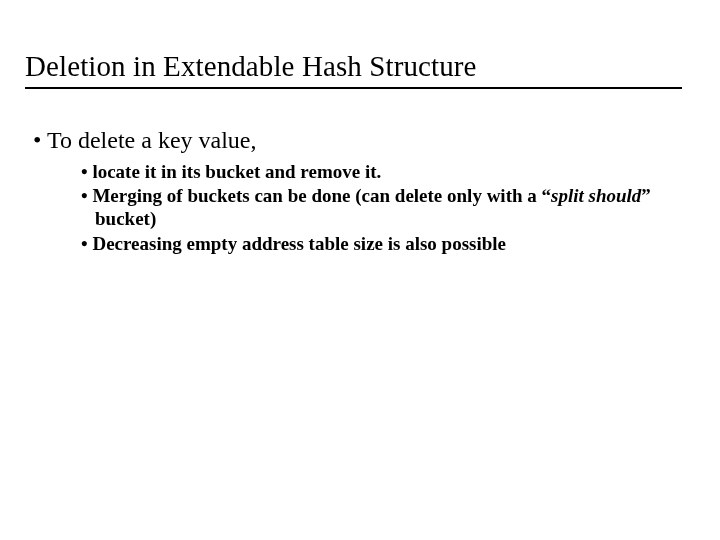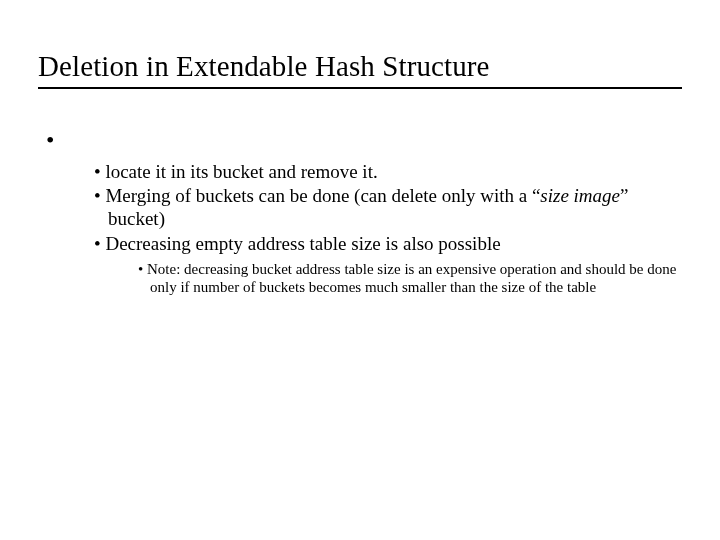--- a/index.html
+++ b/index.html
@@ -8,21 +8,21 @@
     width: 720px;
     height: 540px;
     background: #ffffff;
     font-family: "Times New Roman", Times, serif;
     color: #000000;
   }
   .slide {
     box-sizing: border-box;
     width: 720px;
     height: 540px;
-    padding: 50px 38px 0 38px;
+    padding: 50px 38px 0 25px;
   }
   .title {
     font-size: 29px;
     font-weight: normal;
     margin: 0 0 4px 0;
     letter-spacing: 0.1px;
   }
   .title-rule {
     border: none;
     border-top: 2px solid #000;
@@ -46,20 +46,21 @@
     margin-bottom: 6px;
   }
   .lvl1 > li::before,
   .lvl2 > li::before,
   .lvl3 > li::before {
     content: "• ";
   }
   .lvl2 {
     padding-left: 32px;
     padding-top: 6px;
+    font-weight: bold;
   }
   .lvl2 > li {
     font-size: 19px;
     line-height: 1.2;
     padding-left: 14px;
     text-indent: -14px;
     margin-bottom: 2px;
   }
   .lvl3 {
     padding-left: 30px;
@@ -77,26 +78,24 @@
 </style>
 </head>
 <body>
 
 <div class="slide">
   <h1 class="title">Deletion in Extendable Hash Structure</h1>
   <hr class="title-rule">
   <div class="body">
     <ul class="lvl1">
       <li>
+        <span>To delete a key value,</span>
         <ul class="lvl2">
           <li><span>locate it in its bucket and remove it.</span></li>
-          <li><span>Merging of buckets can be done (can delete only with a “</span><span class="emph">size image</span><span>” bucket)</span></li>
+          <li><span>Merging of buckets can be done (can delete only with a “</span><span class="emph">split should</span><span>” bucket)</span></li>
           <li>
             <span>Decreasing empty address table size is also possible</span>
-            <ul class="lvl3">
-              <li><span>Note: decreasing bucket address table size is an expensive operation and should be done only if number of buckets becomes much smaller than the size of the table</span></li>
-            </ul>
           </li>
         </ul>
       </li>
     </ul>
   </div>
 </div>
 
 </body></html>

